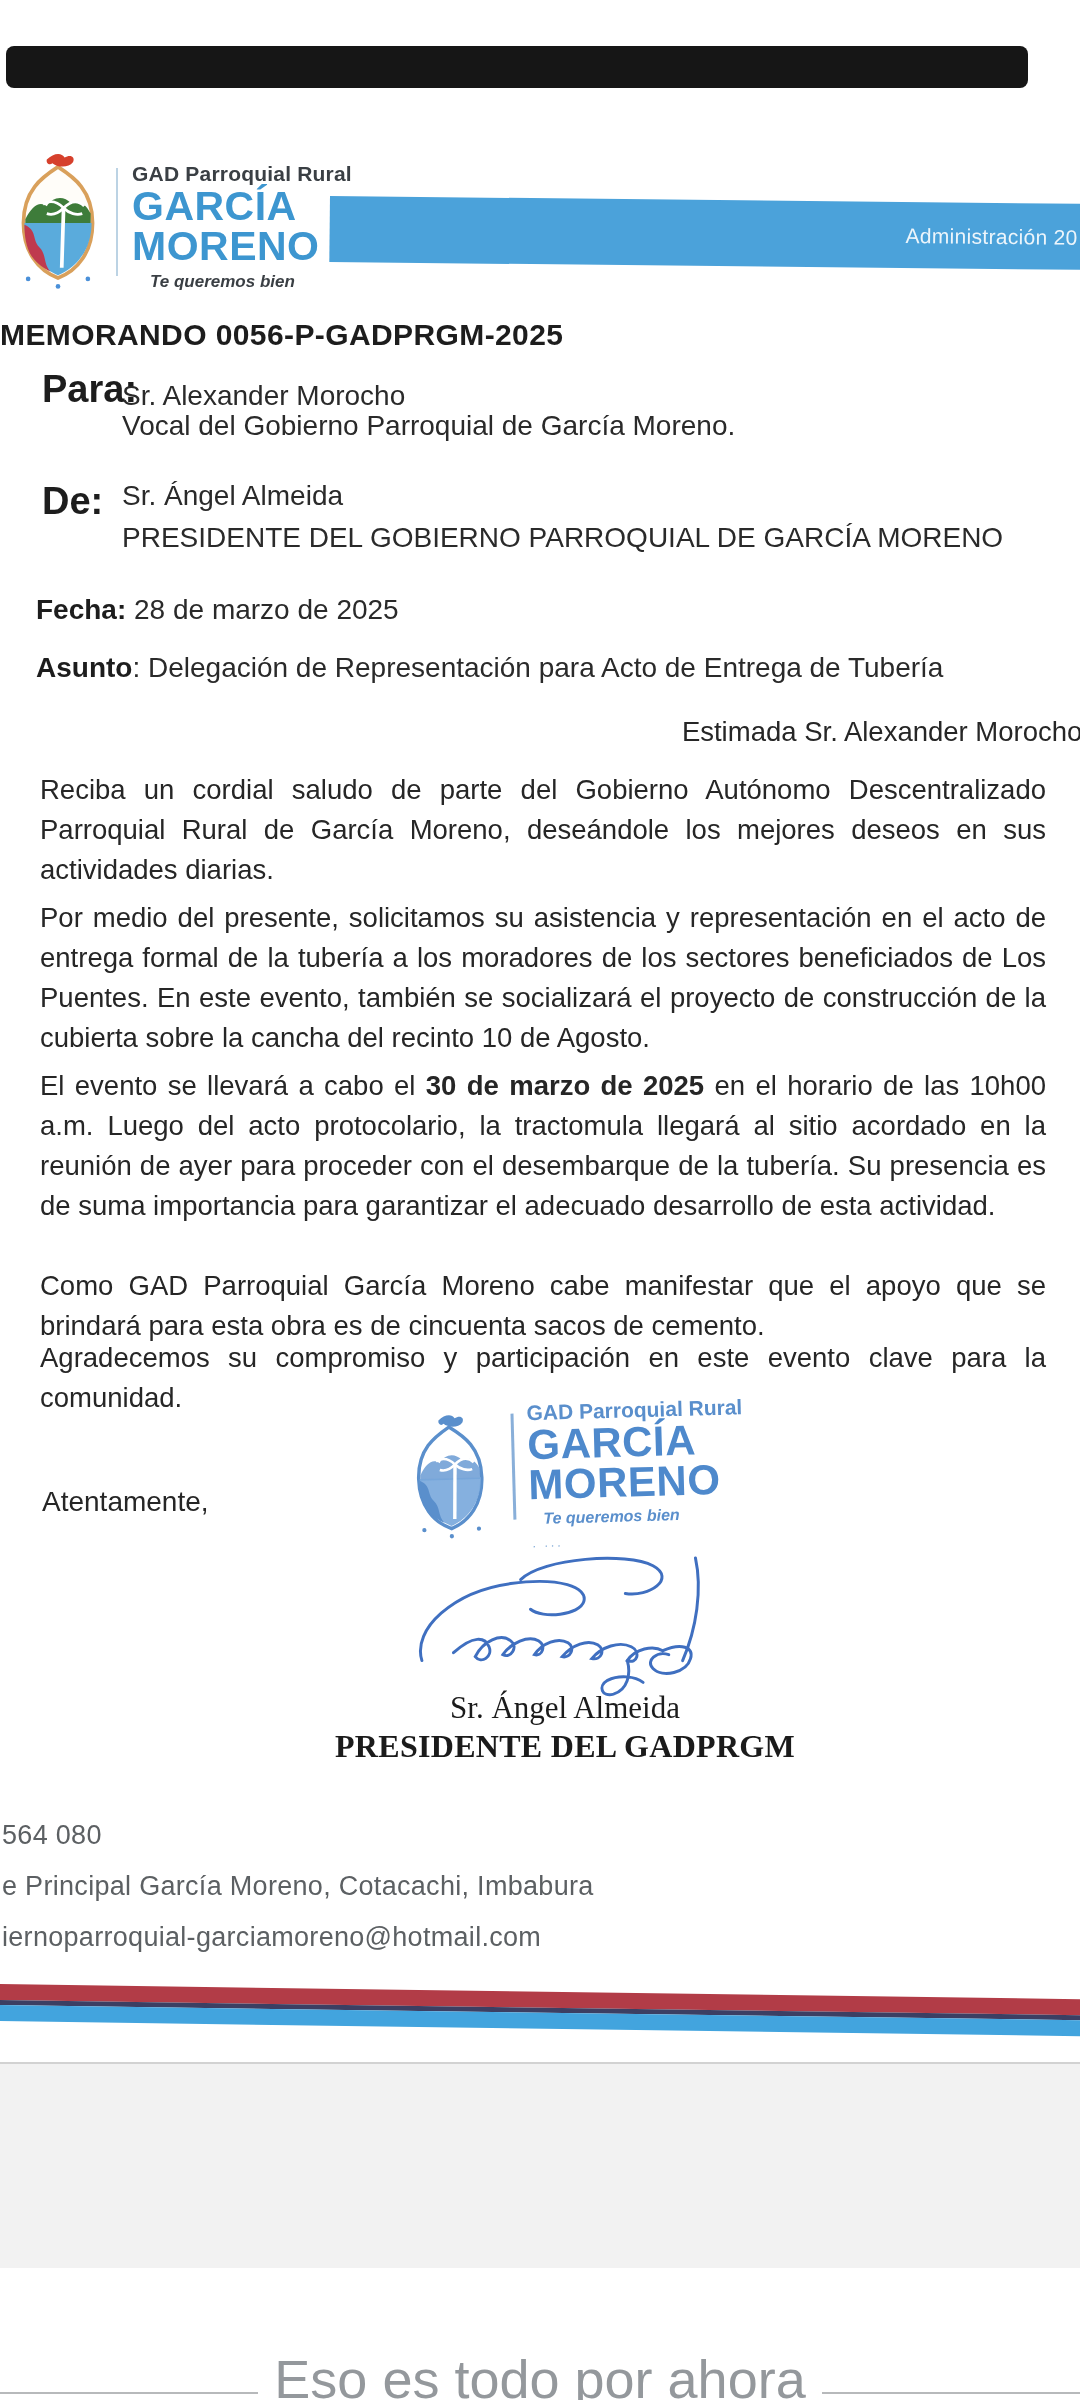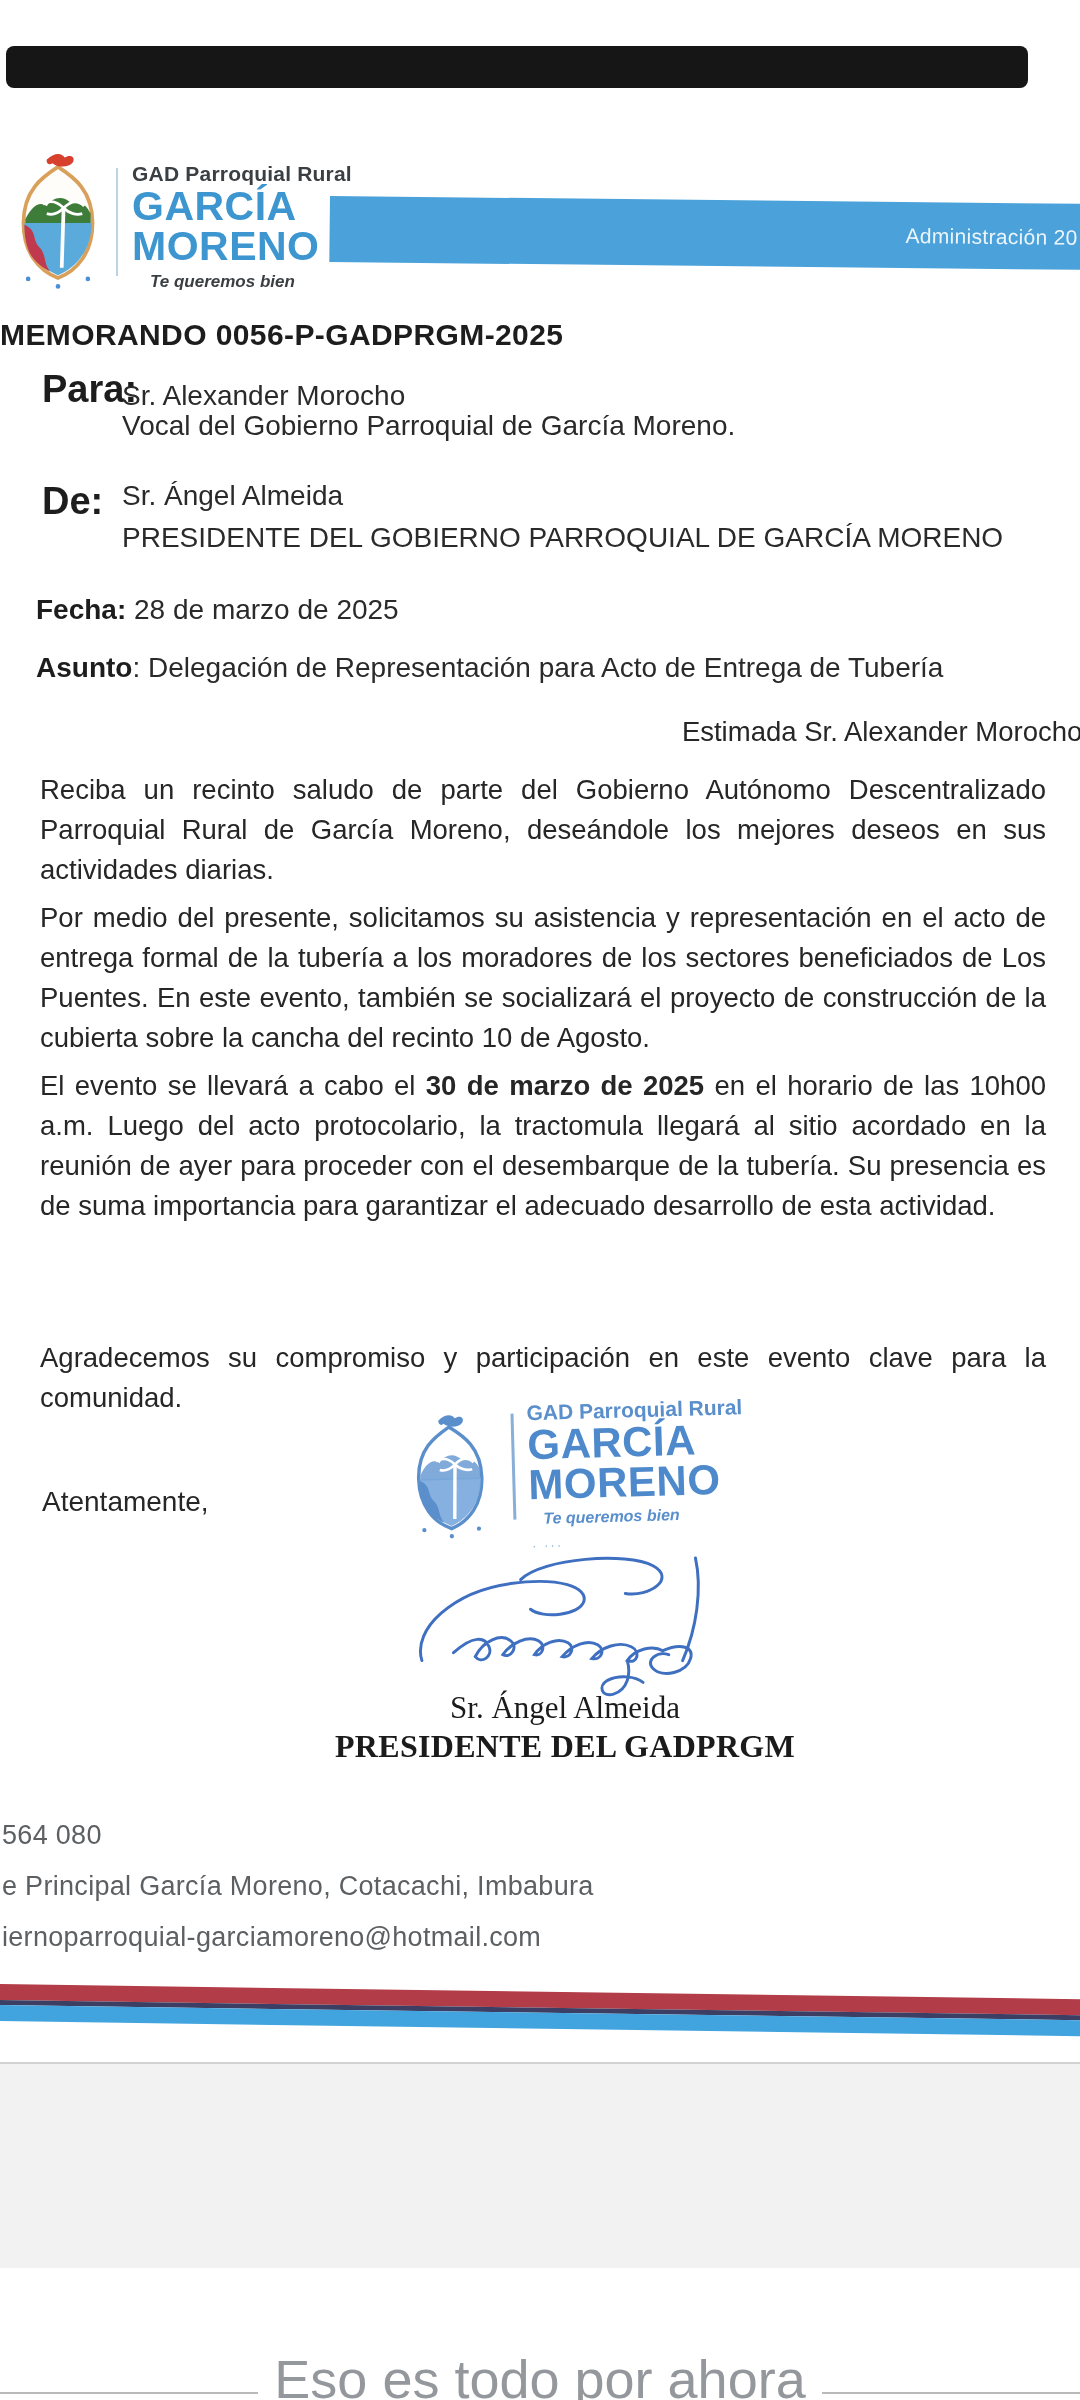--- a/index.html
+++ b/index.html
@@ -113,26 +113,27 @@
   <div class="field-label" style="top:480px;">De:</div>
   <div class="field-value" style="top:480px;">Sr. Ángel Almeida</div>
   <div class="field-value" style="top:522px;">PRESIDENTE DEL GOBIERNO PARROQUIAL DE GARCÍA MORENO</div>
 
   <div class="inline-row" style="top:594px;"><b>Fecha:</b> <span>28 de marzo de 2025</span></div>
 
   <div class="inline-row" style="top:652px;"><b>Asunto</b><span>: Delegación de Representación para Acto de Entrega de Tubería</span></div>
 
   <div class="para nojust" style="top:712px;">Estimada Sr. Alexander Morocho,</div>
 
-  <div class="para" style="top:770px;">Reciba un recinto saludo de parte del Gobierno Autónomo Descentralizado Parroquial Rural de García Moreno, deseándole los mejores deseos en sus actividades diarias.</div>
+  <div class="para" style="top:770px;">Reciba un cordial saludo de parte del Gobierno Autónomo Descentralizado Parroquial Rural de García Moreno, deseándole los mejores deseos en sus actividades diarias.</div>
 
   <div class="para" style="top:898px;">Por medio del presente, solicitamos su asistencia y representación en el acto de entrega formal de la tubería a los moradores de los sectores beneficiados de Los Puentes. En este evento, también se socializará el proyecto de construcción de la cubierta sobre la cancha del recinto 10 de Agosto.</div>
 
   <div class="para" style="top:1066px;"><span>El evento se llevará a cabo el </span><b>30 de marzo de 2025</b><span> en el horario de las 10h00 a.m. Luego del acto protocolario, la tractomula llegará al sitio acordado en la reunión de ayer para proceder con el desembarque de la tubería. Su presencia es de suma importancia para garantizar el adecuado desarrollo de esta actividad.</span></div>
 
+  <div class="para" style="top:1266px;">Como GAD Parroquial García Moreno cabe manifestar que el apoyo que se brindará para esta obra es de cincuenta sacos de cemento.</div>
 
   <div class="para" style="top:1338px;">Agradecemos su compromiso y participación en este evento clave para la comunidad.</div>
 
   <div class="stamp">
     <svg class="stamp-emblem" viewBox="0 0 100 150">
       <path d="M50 16 C33 27 13 41 13 76 C13 107 29 127 50 135 C71 127 87 107 87 76 C87 41 67 27 50 16 Z" fill="none" stroke="#4d86c8" stroke-width="4"></path>
       <path d="M38 8 C45 1 54 0 57 6 C63 2 69 5 66 11 C61 18 48 16 44 12 C41 15 37 12 38 8 Z" fill="#4d86c8"></path>
       <path d="M15 72 C22 58 30 52 38 58 C44 48 56 46 64 55 C72 50 80 56 85 66 L85 78 L15 78 Z" fill="#5d92cf" opacity=".85"></path>
       <path d="M14 76 L86 76 C86 104 70 124 50 132 C30 124 14 104 14 76 Z" fill="#6ca0d8" opacity=".9"></path>
       <path d="M14 78 C28 84 22 94 30 102 C38 110 34 120 42 128 C36 126 28 120 22 112 C16 103 14 90 14 78 Z" fill="#4d86c8"></path>

